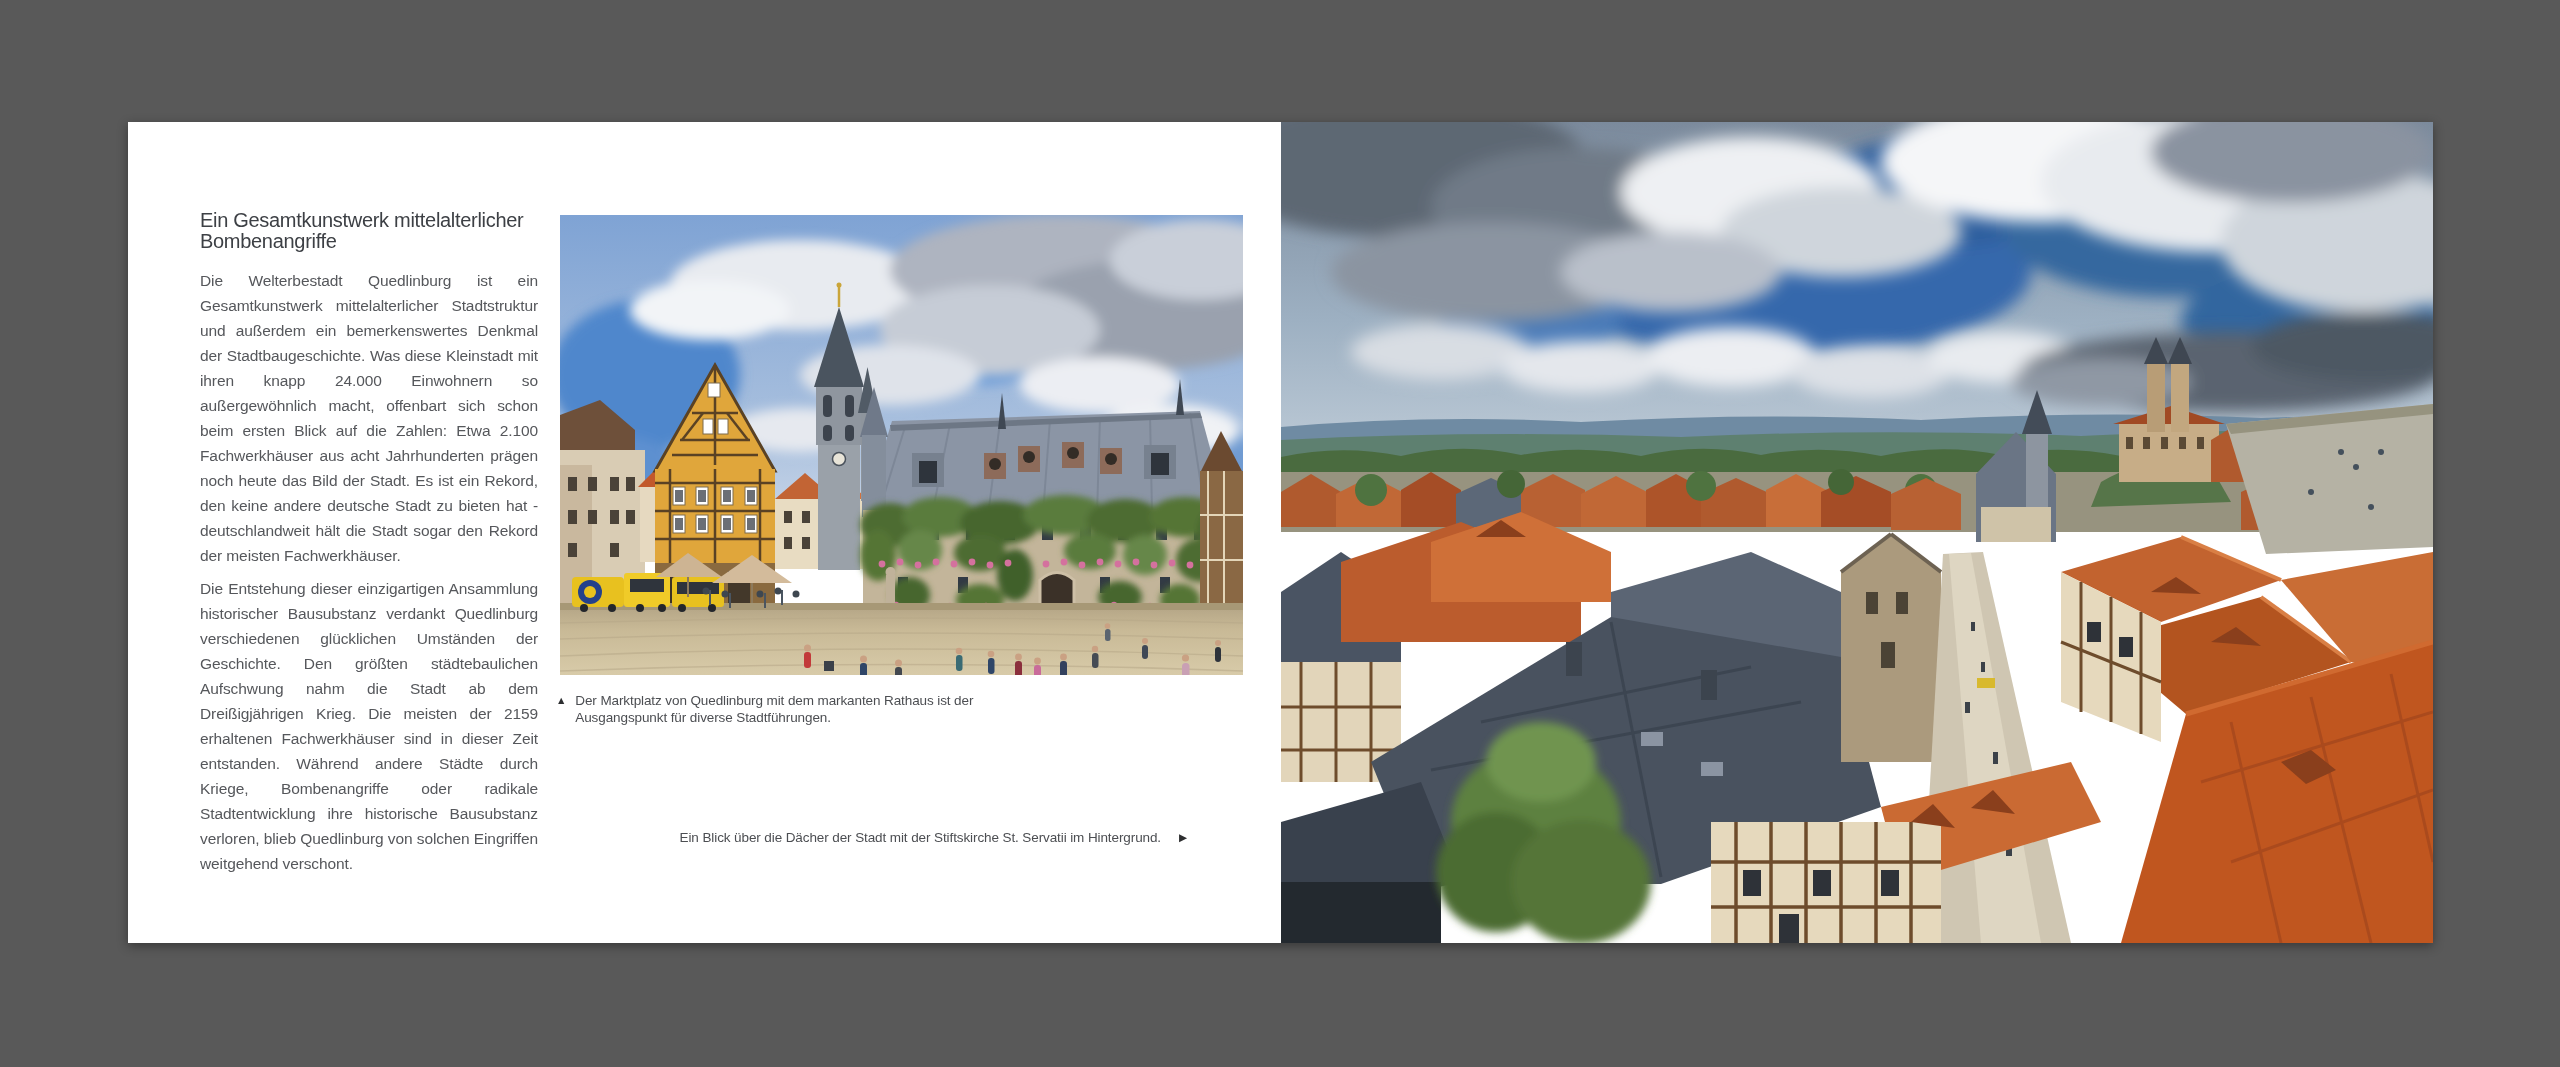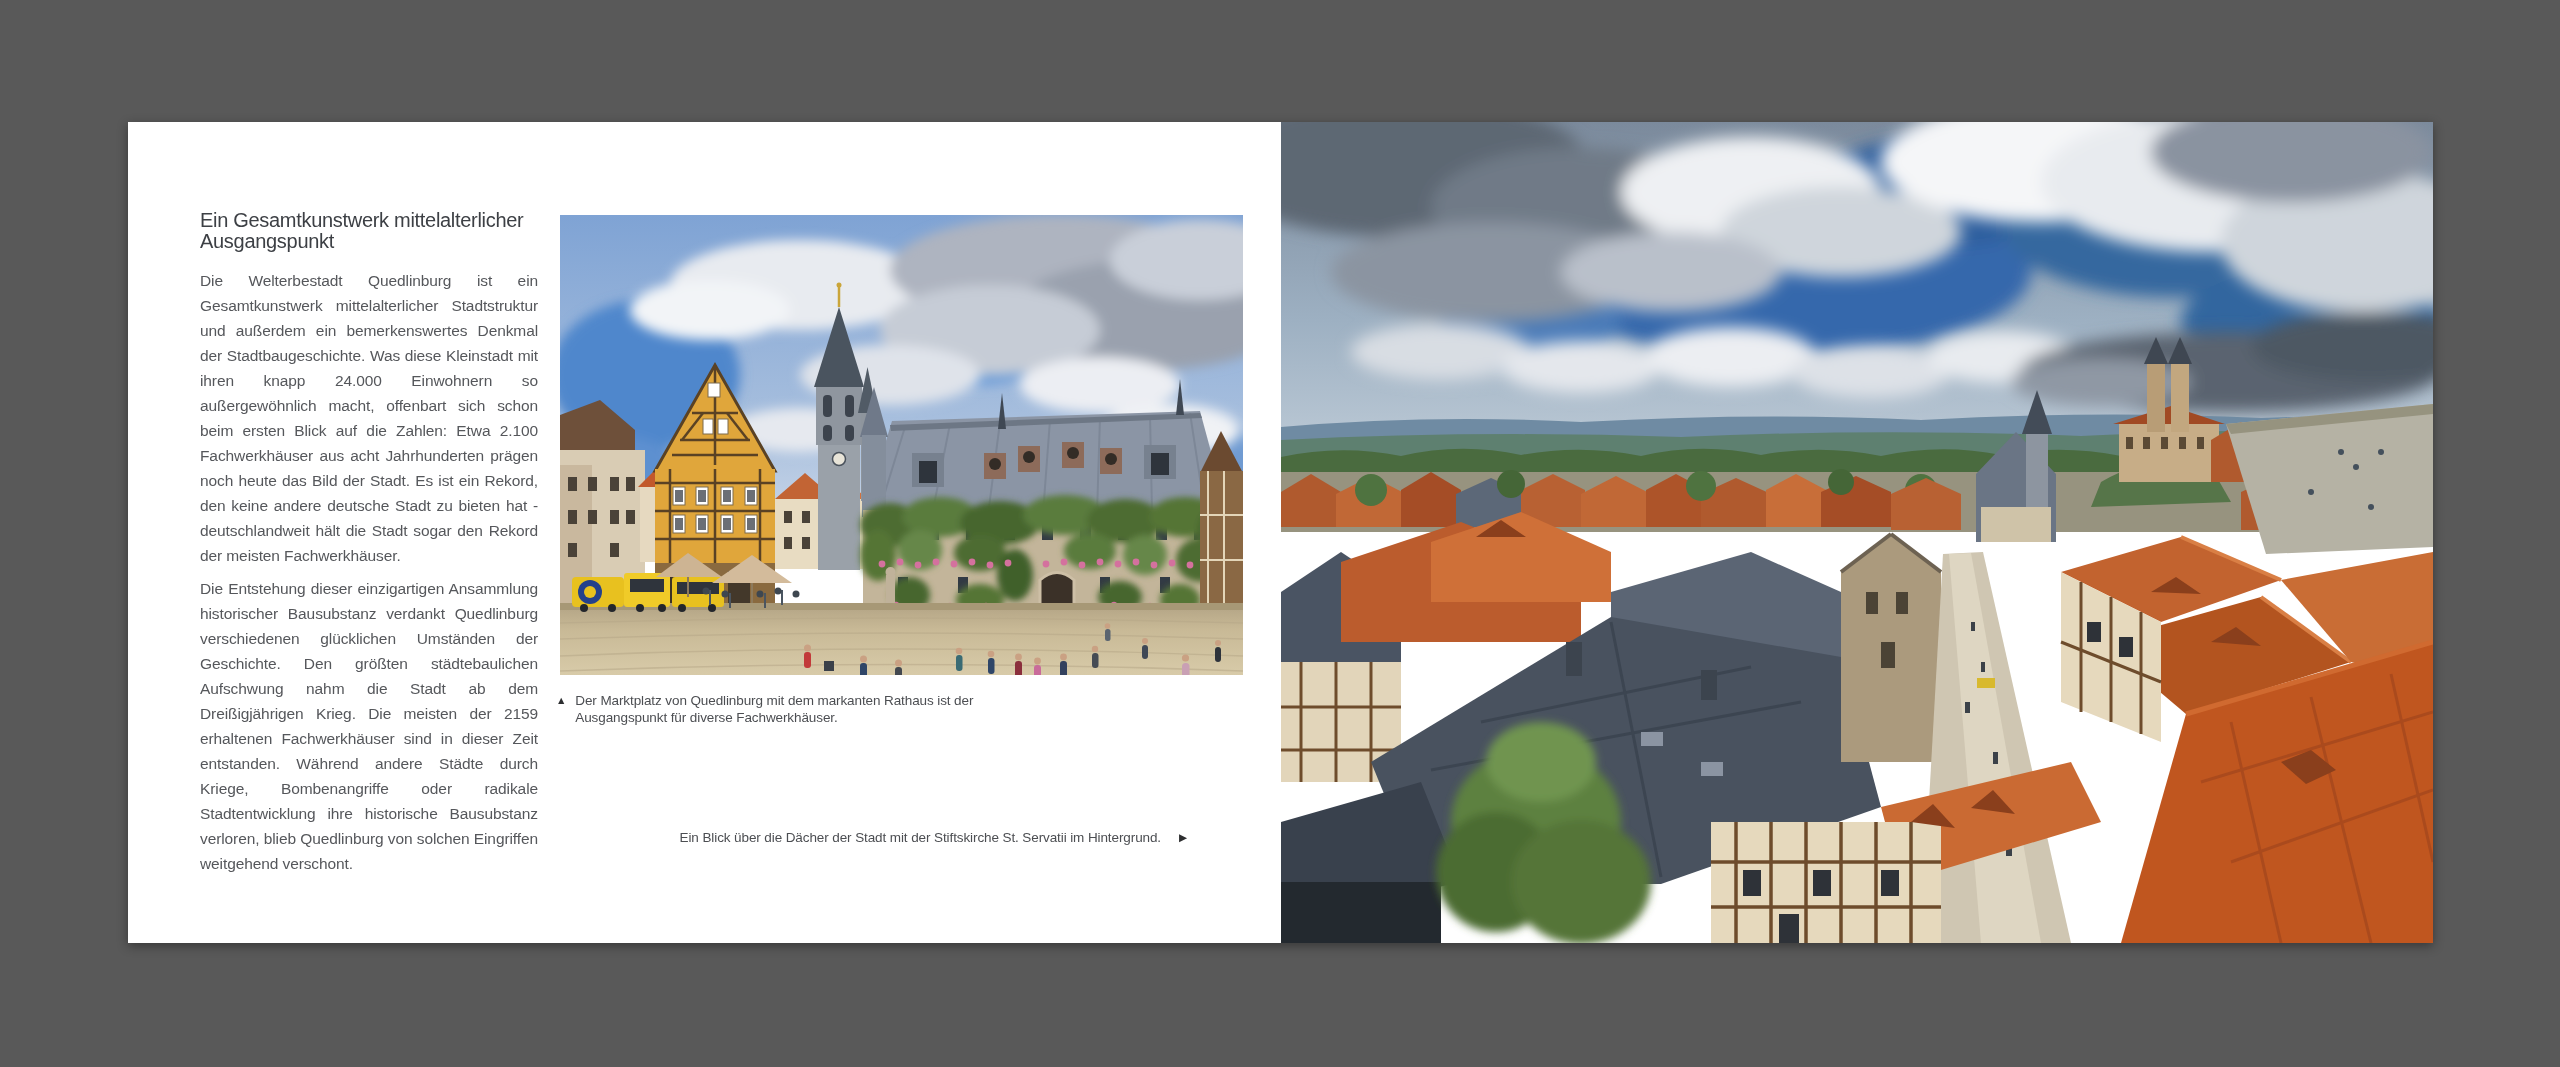--- a/index.html
+++ b/index.html
@@ -50,21 +50,21 @@
   }
 </style>
 </head>
 <body>
 
 <div class="spread">
 
   <div class="textcol">
     <div class="heading">
       <div>Ein Gesamtkunstwerk mittelalterlicher</div>
-      <div>Ausgangspunkt</div>
+      <div>Bombenangriffe</div>
     </div>
     <div class="bodycopy">
       <p>Die Welterbestadt Quedlinburg ist ein Gesamtkunstwerk mittelalterlicher Stadtstruktur und außerdem ein bemerkenswertes Denkmal der Stadtbaugeschichte. Was diese Kleinstadt mit ihren knapp 24.000 Einwohnern so außergewöhnlich macht, offenbart sich schon beim ersten Blick auf die Zahlen: Etwa 2.100 Fachwerkhäuser aus acht Jahrhunderten prägen noch heute das Bild der Stadt. Es ist ein Rekord, den keine andere deutsche Stadt zu bieten hat - deutschlandweit hält die Stadt sogar den Rekord der meisten Fachwerkhäuser.</p>
       <p>Die Entstehung dieser einzigartigen Ansammlung historischer Bausubstanz verdankt Quedlinburg verschiedenen glücklichen Umständen der Geschichte. Den größten städtebaulichen Aufschwung nahm die Stadt ab dem Dreißigjährigen Krieg. Die meisten der 2159 erhaltenen Fachwerkhäuser sind in dieser Zeit entstanden. Während andere Städte durch Kriege, Bombenangriffe oder radikale Stadtentwicklung ihre historische Bausubstanz verloren, blieb Quedlinburg von solchen Eingriffen weitgehend verschont.</p>
     </div>
   </div>
 
   <svg class="photo photo1" viewBox="0 0 683 460" preserveAspectRatio="none">
     <defs>
       <linearGradient id="sky1" x1="0" y1="0" x2="0" y2="1">
@@ -411,21 +411,21 @@
         <circle cx="625.5" cy="443" r="3.6" fill="#caa183"></circle>
       <g fill="#2e333b">
           <rect x="655" y="432" width="6" height="15" rx="3"></rect>
         </g>
         <circle cx="658" cy="428" r="3" fill="#caa183"></circle>
     </g>
   </svg>
 
   <div class="caption caption-left">
     <span class="marker">▲</span>
-    <span>Der Marktplatz von Quedlinburg mit dem markanten Rathaus ist der Ausgangspunkt für diverse Fachwerkhäuser.</span>
+    <span>Der Marktplatz von Quedlinburg mit dem markanten Rathaus ist der Ausgangspunkt für diverse Stadtführungen.</span>
   </div>
 
   <div class="caption caption-right">
     <span>Ein Blick über die Dächer der Stadt mit der Stiftskirche St. Servatii im Hintergrund.</span>
     <span class="marker">▶</span>
   </div>
 
   <svg class="photo photo2" viewBox="0 0 1152 821" preserveAspectRatio="none">
     <defs>
       <linearGradient id="sky2" x1="0" y1="0" x2="0" y2="1">

